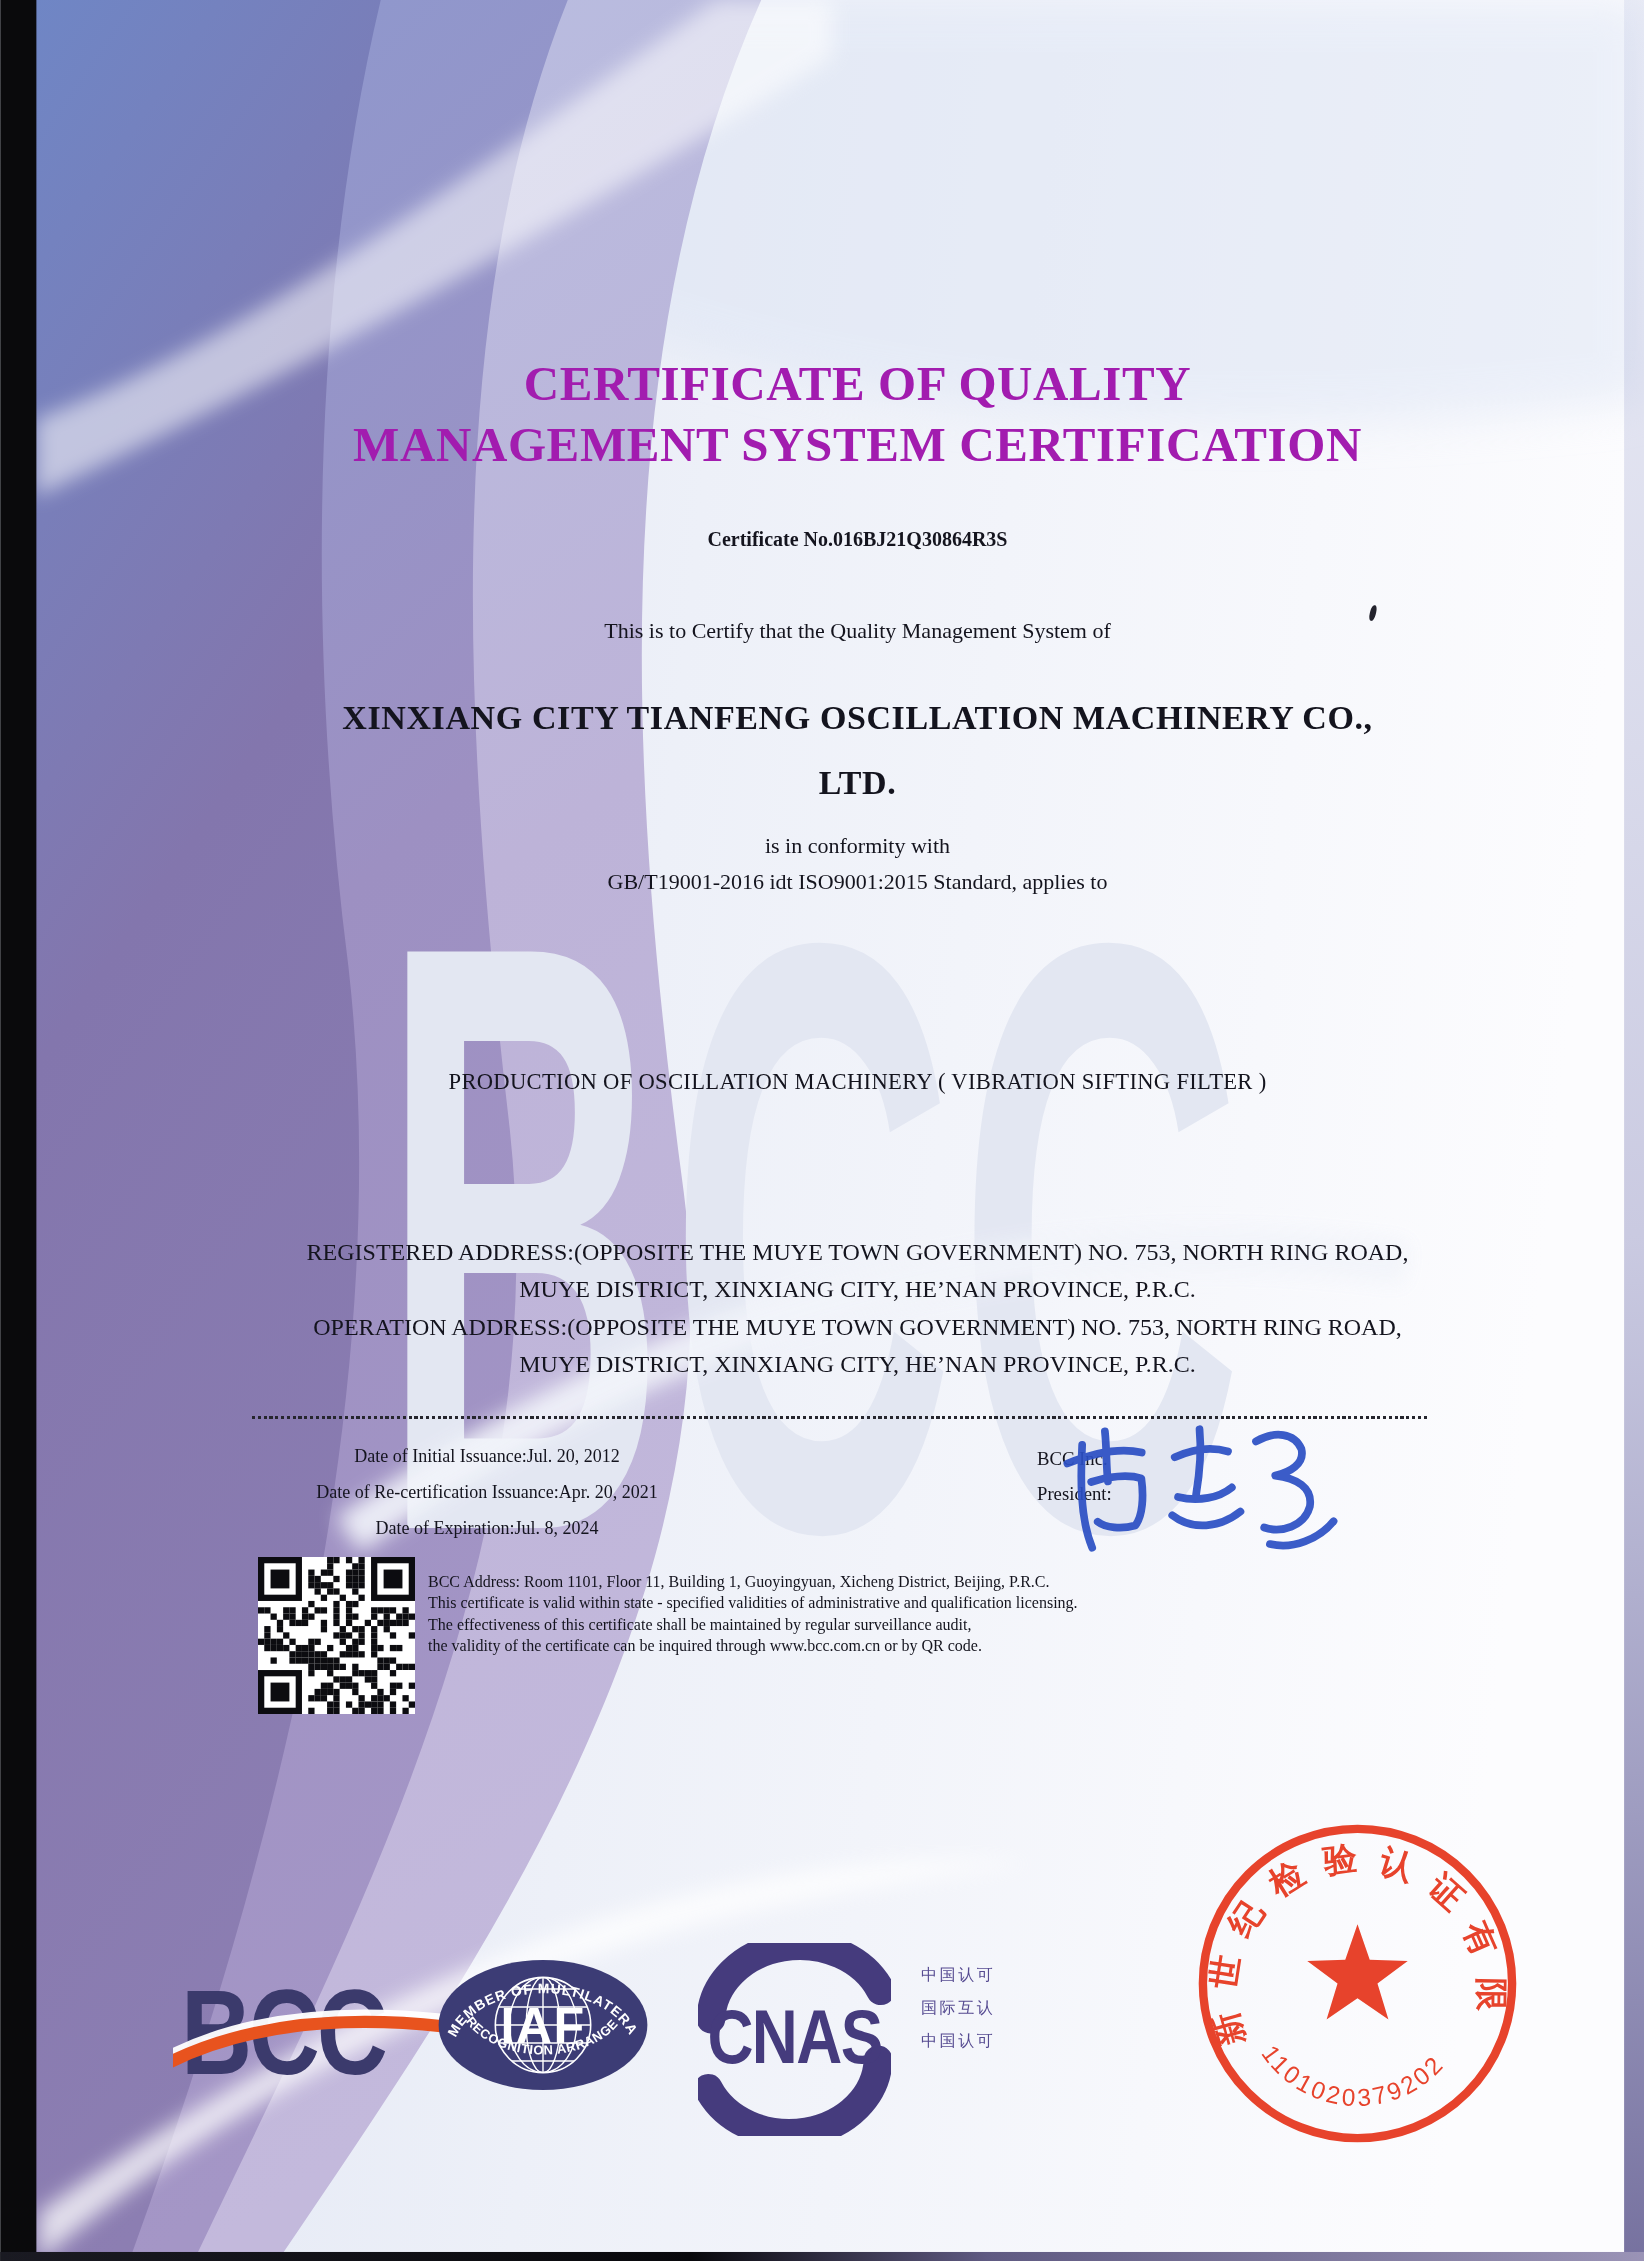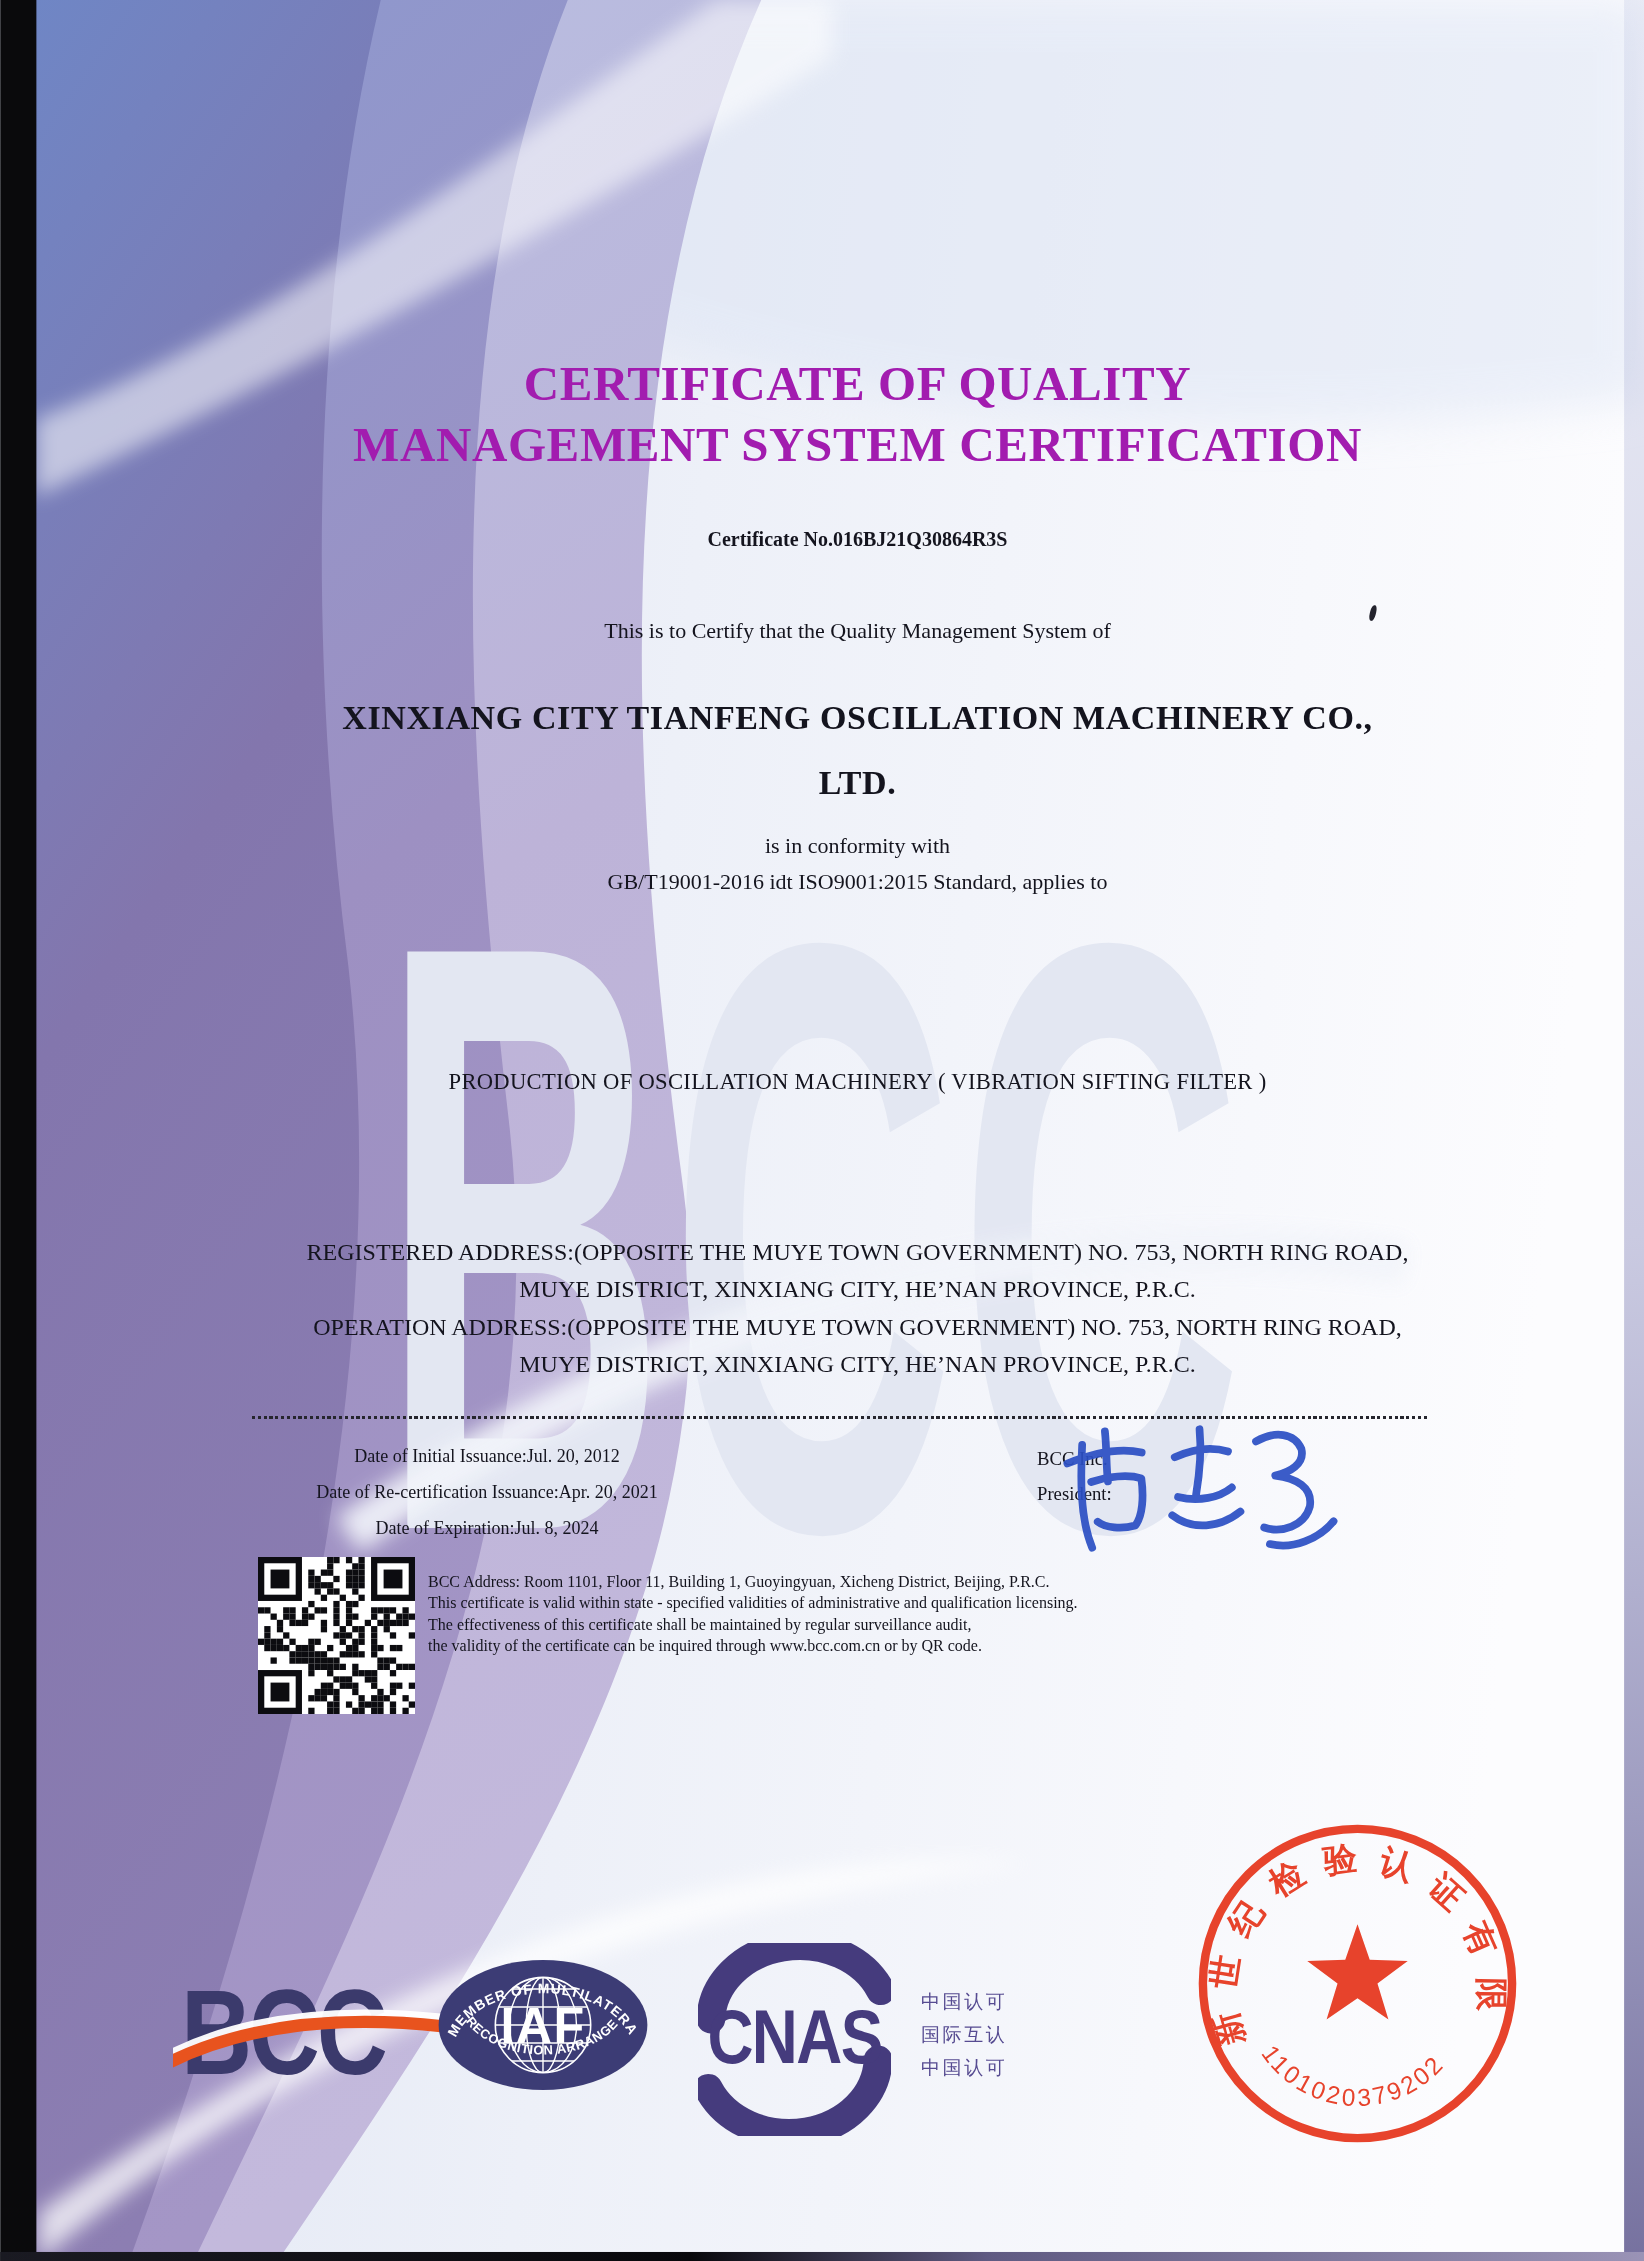--- a/index.html
+++ b/index.html
@@ -42,21 +42,21 @@
   .fine-print{position:absolute;left:428px;top:1571px;width:826px;font-size:16px;line-height:21.4px;}
   .tick-mark{position:absolute;left:1370px;top:605px;width:5.8px;height:15.5px;background:#23232d;border-radius:45%;transform:rotate(14deg);}
   
   .bcc-logo{position:absolute;left:173px;top:1972px;width:277px;height:123px;}
   .bcc-logo .bcc-text{
     position:absolute;left:7.7px;top:0;
     font-family:"Liberation Sans","DejaVu Sans",sans-serif;
     font-weight:900;font-size:120px;line-height:120px;color:#3b3a6c;
     letter-spacing:-3.9px;transform:scaleX(0.82);transform-origin:left top;
   }
-  .cn-block{position:absolute;left:921px;top:1958px;font-family:"Liberation Sans","DejaVu Sans",sans-serif;color:#564b91;font-size:19px;line-height:33px;letter-spacing:2.6px;margin-top:27px;}
+  .cn-block{position:absolute;left:921px;top:1958px;font-family:"Liberation Sans","DejaVu Sans",sans-serif;color:#564b91;font-size:16px;line-height:33px;letter-spacing:2.6px;}
   .en-block{position:absolute;left:921px;top:2059px;font-family:"Liberation Sans","DejaVu Sans",sans-serif;color:#453b7d;font-size:20.6px;font-weight:bold;line-height:31px;letter-spacing:0.3px;}
   .sig-svg{position:absolute;left:1044px;top:1416px;transform:rotate(-2deg);}
   .qr{position:absolute;left:258px;top:1557px;}
   .stamp-svg{position:absolute;left:1190px;top:1816px;opacity:0.94;}
   .iaf-svg{position:absolute;left:436px;top:1958px;}
   .cnas-svg{position:absolute;left:698px;top:1943px;}
 </style>
 </head>
 <body>
 

